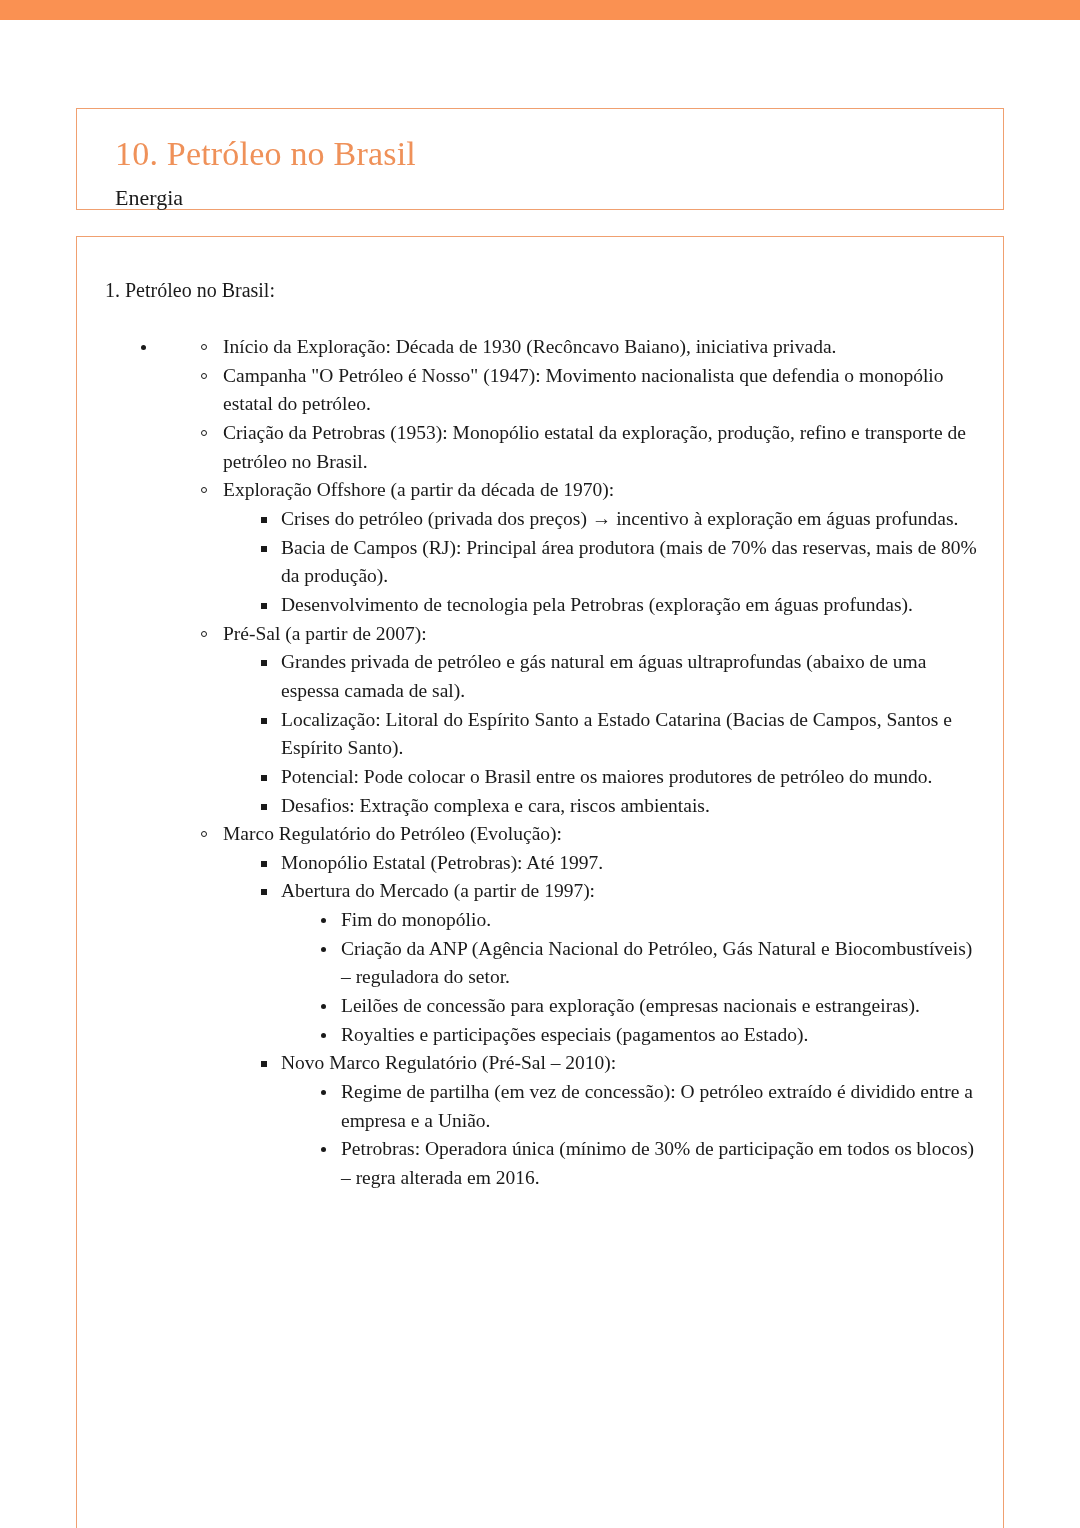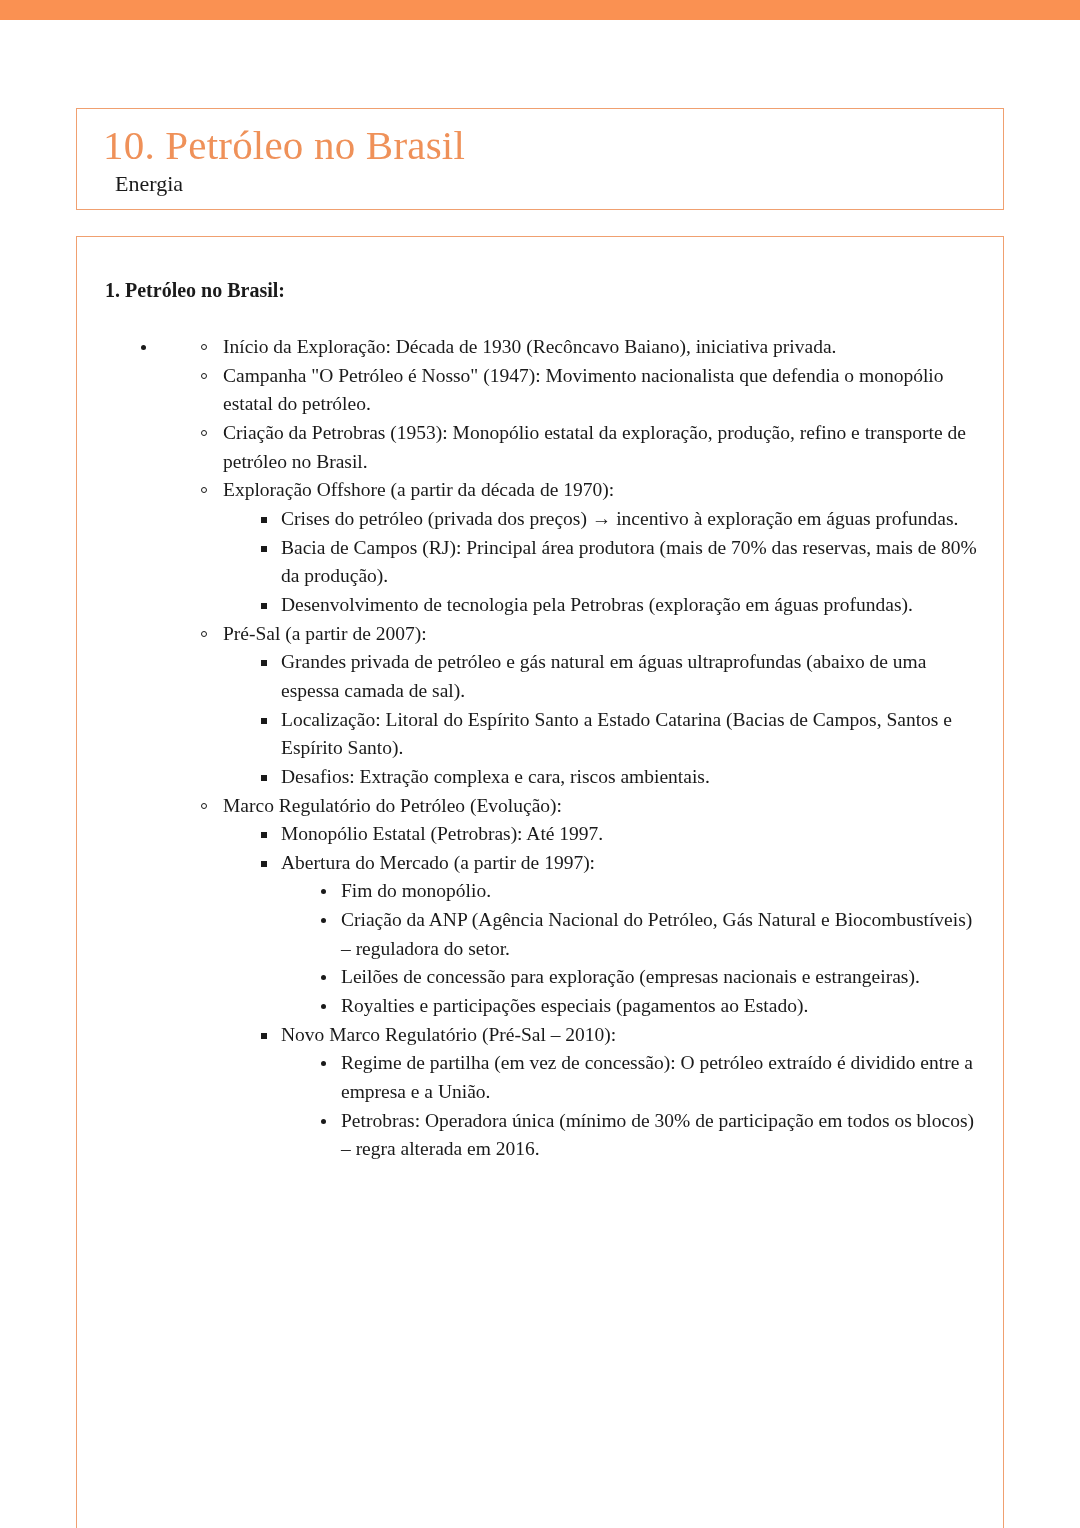--- a/index.html
+++ b/index.html
@@ -33,25 +33,25 @@
     width: 928px;
     height: 102px;
     border: 1px solid #f0a070;
     box-sizing: border-box;
     background: #ffffff;
   }
   .header-inner {
     padding: 14px 0 0 26px;
   }
   .doc-title {
-    font-size: 41px;
+    font-size: 34px;
     line-height: 1.12;
     color: #ef9159;
     letter-spacing: 0.2px;
-    margin: 0;
+    margin: 12px;
     font-weight: normal;
   }
   .doc-subtitle {
     font-size: 22px;
     line-height: 1.2;
     color: #1a1a1a;
     margin: 2px 0 0 12px;
     font-weight: normal;
   }
 
@@ -67,21 +67,21 @@
     box-sizing: border-box;
     background: #ffffff;
     overflow: hidden;
   }
   .content-inner {
     padding: 40px 24px 0 28px;
   }
 
   .section-heading {
     font-size: 20px;
-    font-weight: bold;
+    font-weight: normal;
     line-height: 1.3;
     margin: 0 0 30px 0;
     color: #1a1a1a;
   }
 
   
   ul {
     margin: 0;
     padding: 0;
     list-style: none;
@@ -192,20 +192,23 @@
               <li>
                 <span class="li-text">Pré-Sal (a partir de 2007):</span>
                 <ul class="lvl3">
                   <li>
                     <span class="li-text">Grandes privada de petróleo e gás natural em águas ultraprofundas (abaixo de uma espessa camada de sal).</span>
                   </li>
                   <li>
                     <span class="li-text">Localização: Litoral do Espírito Santo a Estado Catarina (Bacias de Campos, Santos e Espírito Santo).</span>
                   </li>
                   <li>
+                    <span class="li-text">Potencial: Pode colocar o Brasil entre os maiores produtores de petróleo do mundo.</span>
+                  </li>
+                  <li>
                     <span class="li-text">Desafios: Extração complexa e cara, riscos ambientais.</span>
                   </li>
                 </ul>
               </li>
               <li>
                 <span class="li-text">Marco Regulatório do Petróleo (Evolução):</span>
                 <ul class="lvl3">
                   <li>
                     <span class="li-text">Monopólio Estatal (Petrobras): Até 1997.</span>
                   </li>

